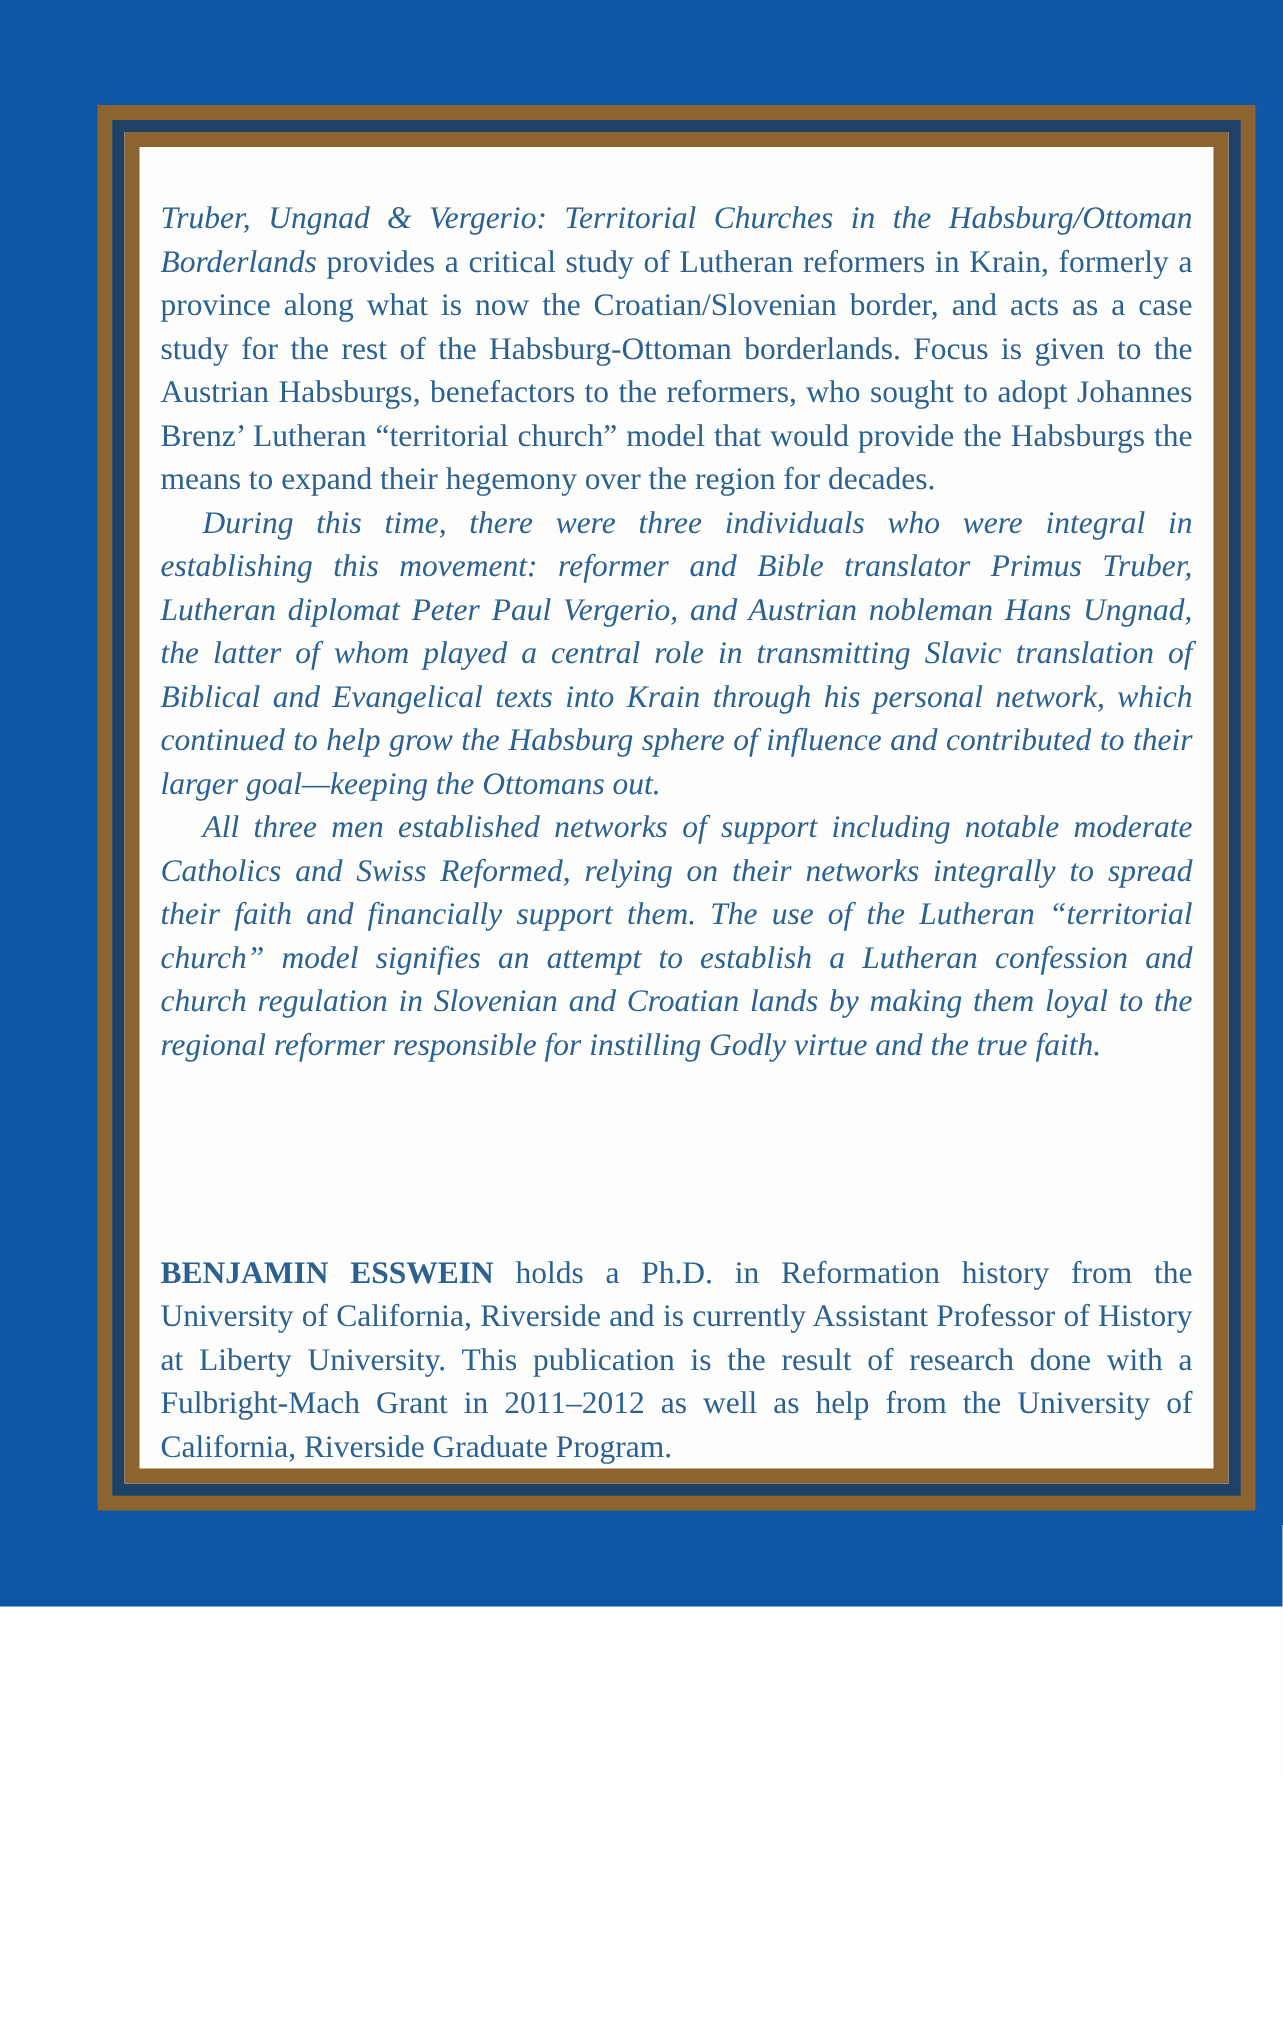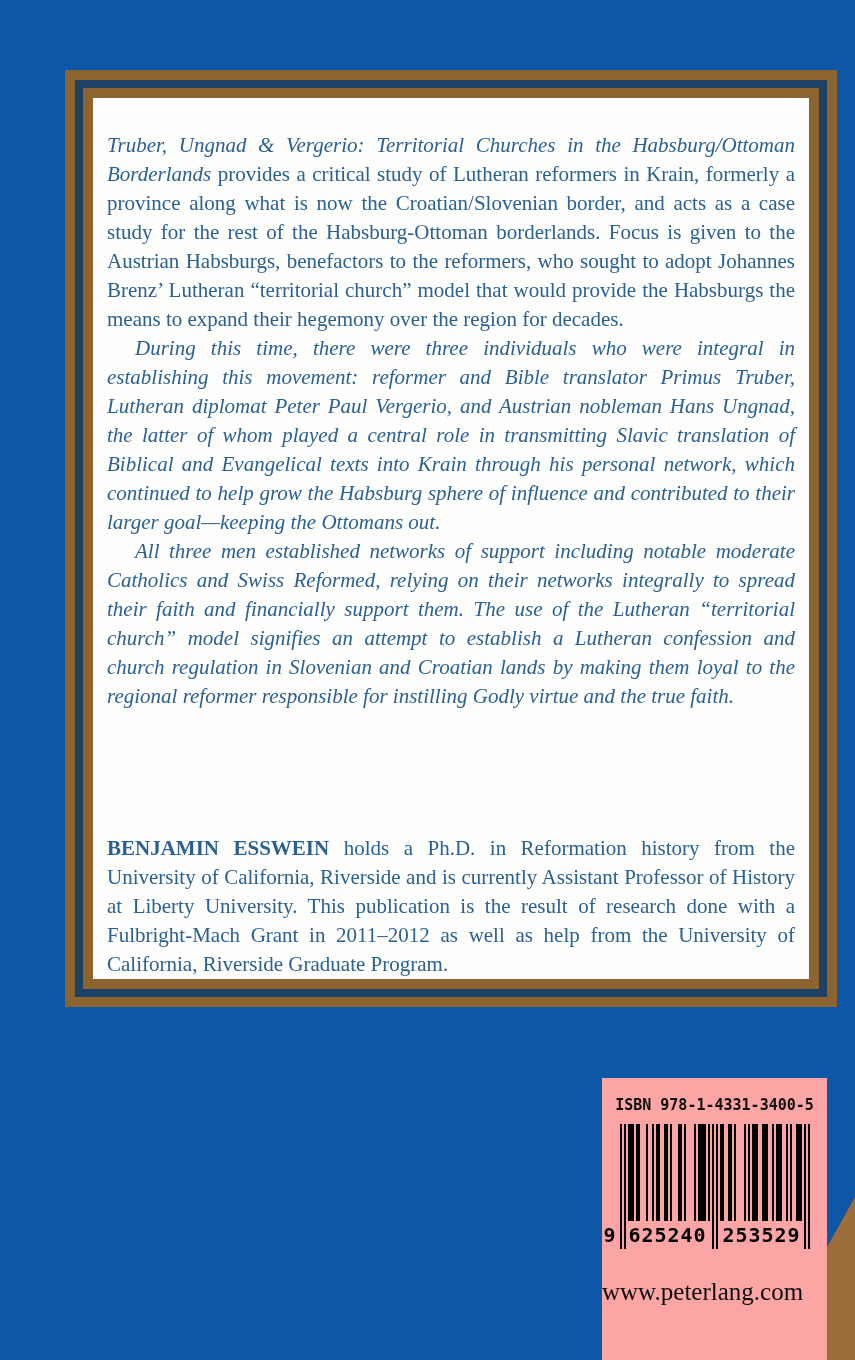--- a/index.html
+++ b/index.html
@@ -7,21 +7,21 @@
     --frame-brown:#8d6330;
     --frame-navy:#1e4166;
     --text-blue:#2b6191;
     --wood-brown:#9c6e3b;
     --panel-white:#fdfdfb;
     --ink-black:#0d0d0d;
   }
   html,body{margin:0;padding:0;}
   .stage{
     position:relative;
-    width:855px;height:1360px;
+    width:855px;height:1071px;
     background:var(--bg-blue);
     overflow:hidden;
     font-family:"Liberation Serif", serif;
   }
   
   .frame{
     position:absolute;left:65px;top:70px;width:772px;height:937px;
     box-sizing:border-box;border:10px solid var(--frame-brown);
   }
   .frame-mid{

